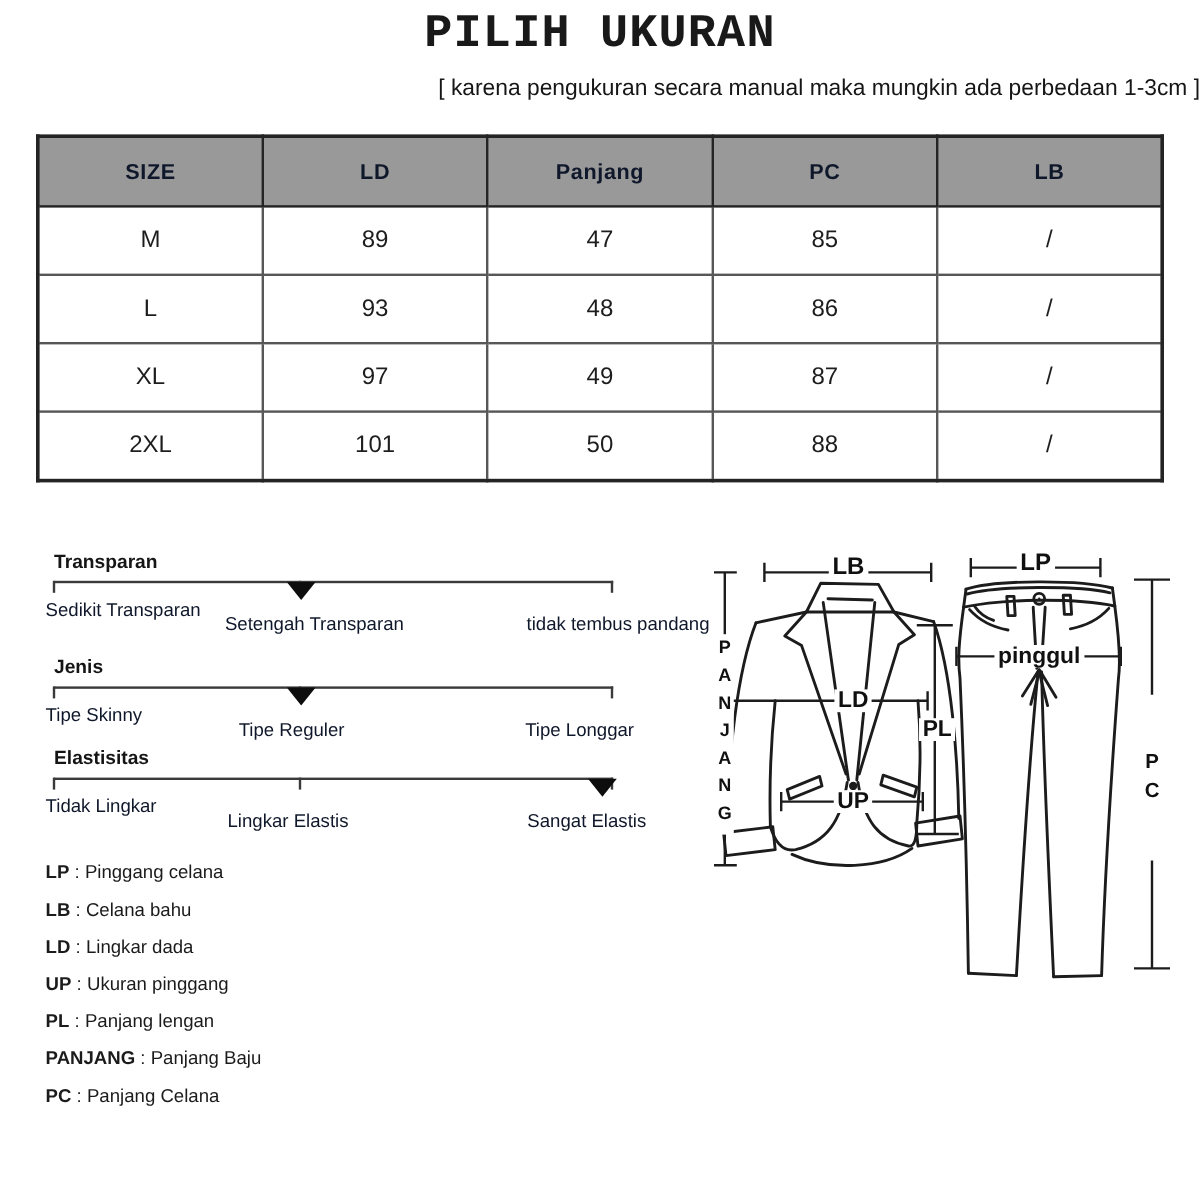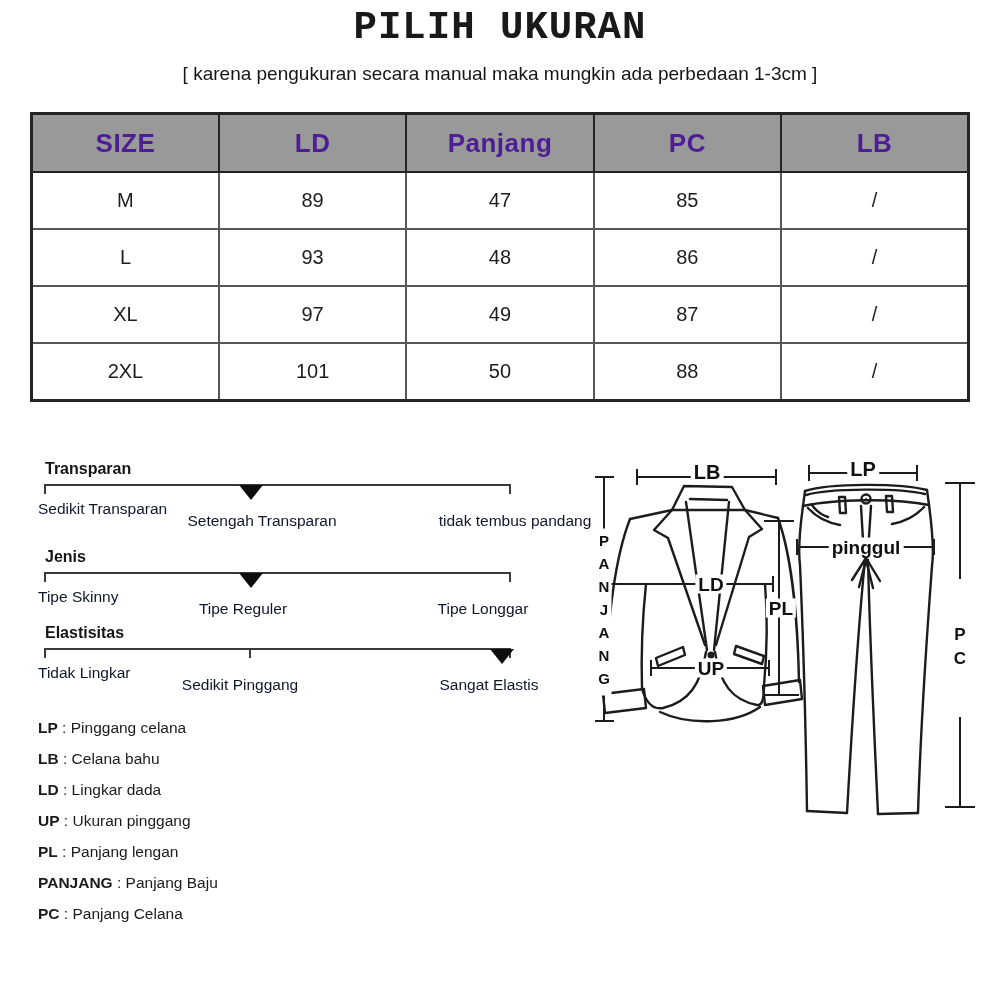--- a/index.html
+++ b/index.html
@@ -1,26 +1,26 @@
 <!DOCTYPE html>
 <html><head>
 <meta charset="utf-8">
 <style>
   html,body{margin:0;padding:0;background:#fff;}
   .canvas{position:relative;width:1000px;height:1000px;background:#ffffff;
           font-family:"Liberation Sans",sans-serif;color:#1b1b1b;overflow:hidden;}
 
   .title{position:absolute;top:6px;left:0;width:100%;text-align:center;
          font-size:39px;font-weight:700;letter-spacing:1px;color:#191919;font-family:Liberation Mono, monospace;}
-  .subtitle{position:absolute;top:63px;left:0;width:100%;text-align:center;
+  .subtitle{position:absolute;top:63px;left:0;width:100%;text-align:right;
             font-size:19px;color:#161616;}
 
   table.size-table{position:absolute;left:30px;top:112px;width:940px;
                    border-collapse:collapse;table-layout:fixed;border:3px solid #242424;}
-  table.size-table th{background:#999999;color:#4c1d95;font-size:26px;font-weight:700;
+  table.size-table th{background:#999999;color:#0f172a;font-size:18px;font-weight:700;
                       height:54px;border:2px solid #242424;letter-spacing:.5px;}
   table.size-table td{height:53px;text-align:center;font-size:20px;color:#1d1d1d;
                       border:2px solid #575757;background:#fff;}
 
   .slider{position:absolute;left:0;width:660px;height:62px;}
   .s-title{position:absolute;left:45px;top:0;font-size:16px;font-weight:700;color:#151515;}
   .s-line{position:absolute;left:45px;top:24px;width:466px;height:2px;background:#3a3a3a;}
   .s-tick{position:absolute;top:24px;width:2px;height:10px;background:#3a3a3a;}
   .s-marker{position:absolute;top:25px;width:0;height:0;border-left:12px solid transparent;
             border-right:12px solid transparent;border-top:15px solid #0d0d0d;}
@@ -114,21 +114,21 @@
   </div>
 
   <div class="slider" style="top:624px">
     <div class="s-title">Elastisitas</div>
     <div class="s-line"></div>
     <div class="s-tick" style="left:44px"></div>
     <div class="s-tick" style="left:249px"></div>
     <div class="s-tick" style="left:509px"></div>
     <div class="s-marker" style="left:490px"></div>
     <span class="s-opt" style="left:38px">Tidak Lingkar</span>
-    <span class="s-opt ctr" style="left:240px">Sedikit Pinggang</span>
+    <span class="s-opt ctr" style="left:240px">Lingkar Elastis</span>
     <span class="s-opt ctr" style="left:489px">Sangat Elastis</span>
   </div>
 
   <div class="legend">
     <div class="leg-item"><span class="leg-abbr">LP</span><span> : </span><span>Pinggang celana</span></div>
     <div class="leg-item"><span class="leg-abbr">LB</span><span> : </span><span>Celana bahu</span></div>
     <div class="leg-item"><span class="leg-abbr">LD</span><span> : </span><span>Lingkar dada</span></div>
     <div class="leg-item"><span class="leg-abbr">UP</span><span> : </span><span>Ukuran pinggang</span></div>
     <div class="leg-item"><span class="leg-abbr">PL</span><span> : </span><span>Panjang lengan</span></div>
     <div class="leg-item"><span class="leg-abbr">PANJANG</span><span> : </span><span>Panjang Baju</span></div>

